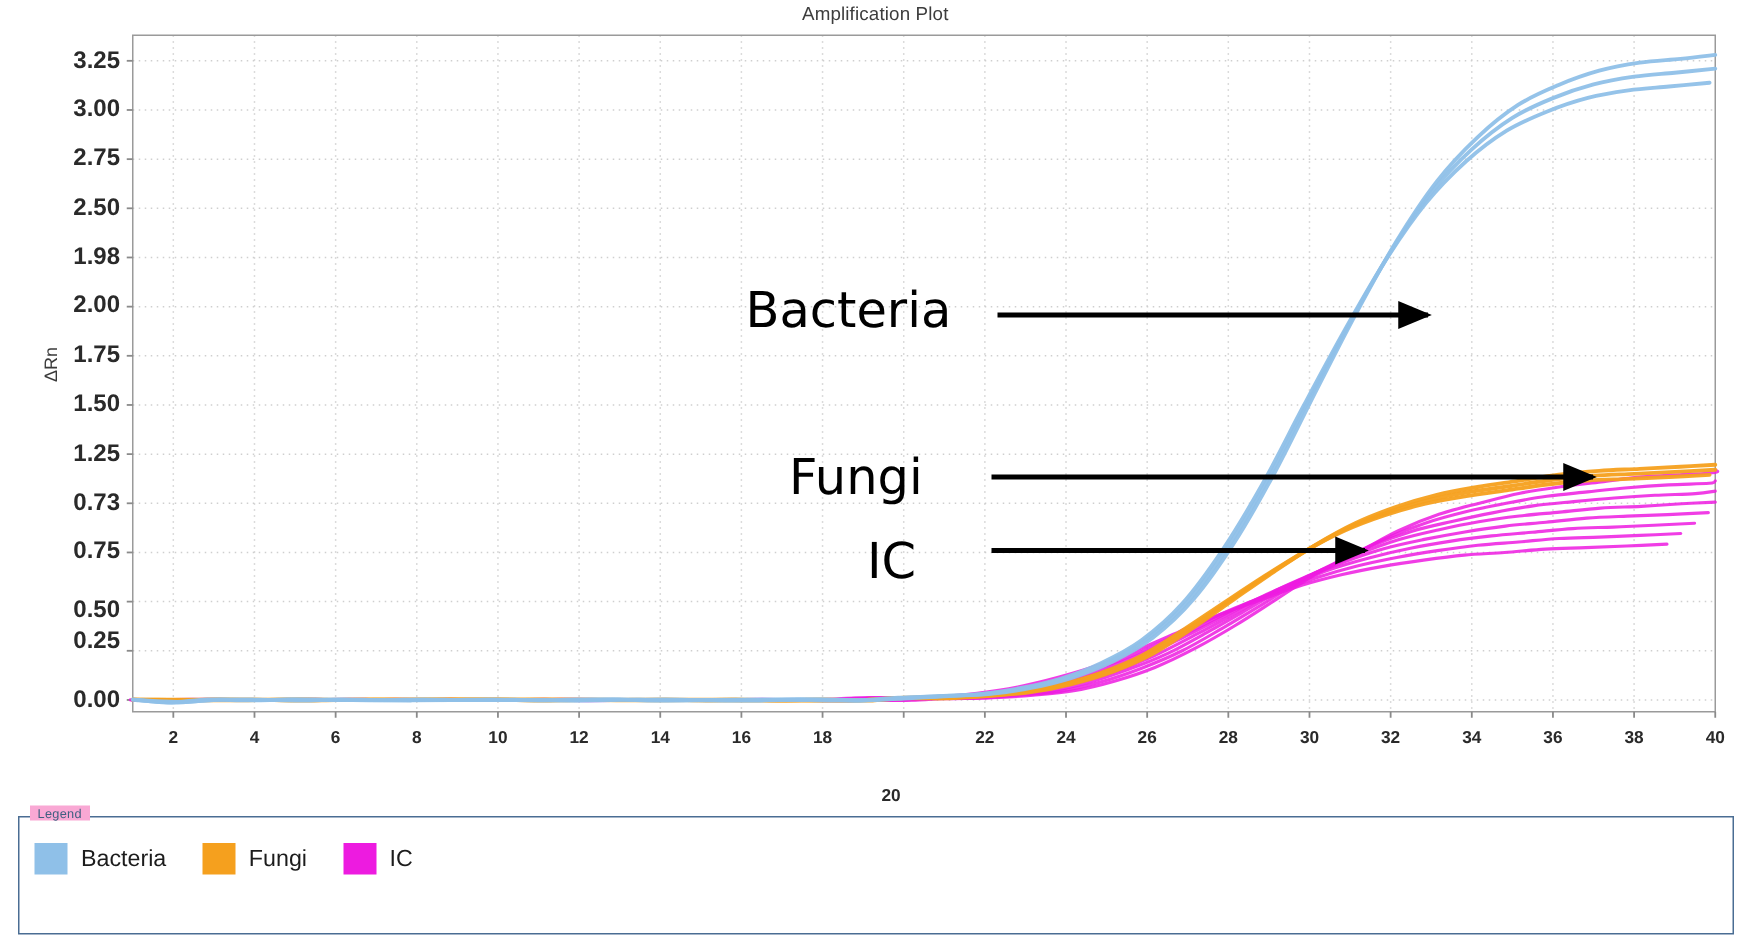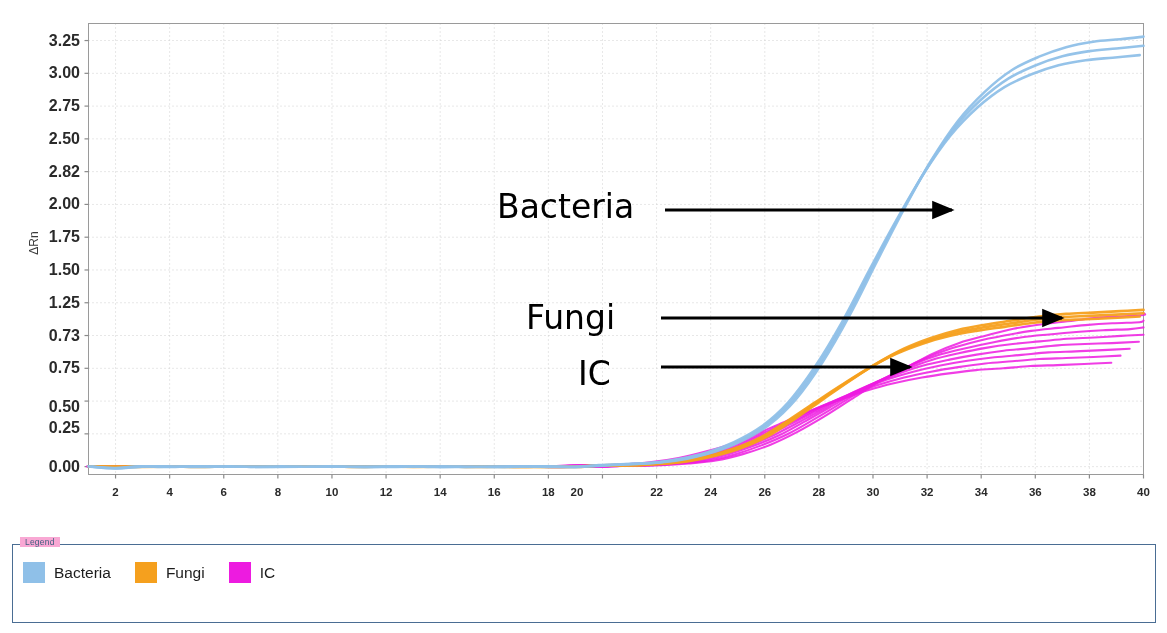--- a/index.html
+++ b/index.html
@@ -157,50 +157,51 @@
     font-family: "Liberation Sans", sans-serif;
   }
 </style>
 </head>
 <body>
 
 <div id="root">
 
   <div class="chart-panel">
 
+    <div class="chart-title">Amplification Plot</div>
 
     <div class="y-axis-title">ΔRn</div>
 
     <div class="ytick-wrap" id="ytick-wrap">
         <div class="ytick-label" style="top: 466.634px;">0.00</div>
         <div class="ytick-label" style="top: 428px;">0.25</div>
         <div class="ytick-label" style="top: 407px; padding-left: 27px;">0.50</div>
         <div class="ytick-label" style="top: 368.305px;">0.75</div>
         <div class="ytick-label" style="top: 335.529px;">0.73</div>
         <div class="ytick-label" style="top: 302.753px;">1.25</div>
         <div class="ytick-label" style="top: 269.977px;">1.50</div>
         <div class="ytick-label" style="top: 237.201px;">1.75</div>
         <div class="ytick-label" style="top: 204.424px;">2.00</div>
-        <div class="ytick-label" style="top: 171.648px;">2.82</div>
+        <div class="ytick-label" style="top: 171.648px;">1.98</div>
         <div class="ytick-label" style="top: 138.872px;">2.50</div>
         <div class="ytick-label" style="top: 106.096px;">2.75</div>
         <div class="ytick-label" style="top: 73.3198px;">3.00</div>
         <div class="ytick-label" style="top: 40.5436px;">3.25</div>
       </div>
     <div id="xtick-wrap">
         <div class="xtick-label" style="left: 115.551px;">2</div>
         <div class="xtick-label" style="left: 169.654px;">4</div>
         <div class="xtick-label" style="left: 223.756px;">6</div>
         <div class="xtick-label" style="left: 277.859px;">8</div>
         <div class="xtick-label" style="left: 331.962px;">10</div>
         <div class="xtick-label" style="left: 386.064px;">12</div>
         <div class="xtick-label" style="left: 440.167px;">14</div>
         <div class="xtick-label" style="left: 494.269px;">16</div>
         <div class="xtick-label" style="left: 548.372px;">18</div>
-        <div class="xtick-label" style="left: 577px;">20</div>
+        <div class="xtick-label" style="left: 594px; margin-top: 39px;">20</div>
         <div class="xtick-label" style="left: 656.577px;">22</div>
         <div class="xtick-label" style="left: 710.679px;">24</div>
         <div class="xtick-label" style="left: 764.782px;">26</div>
         <div class="xtick-label" style="left: 818.885px;">28</div>
         <div class="xtick-label" style="left: 872.987px;">30</div>
         <div class="xtick-label" style="left: 927.09px;">32</div>
         <div class="xtick-label" style="left: 981.192px;">34</div>
         <div class="xtick-label" style="left: 1035.29px;">36</div>
         <div class="xtick-label" style="left: 1089.4px;">38</div>
         <div class="xtick-label" style="left: 1143.5px;">40</div>

